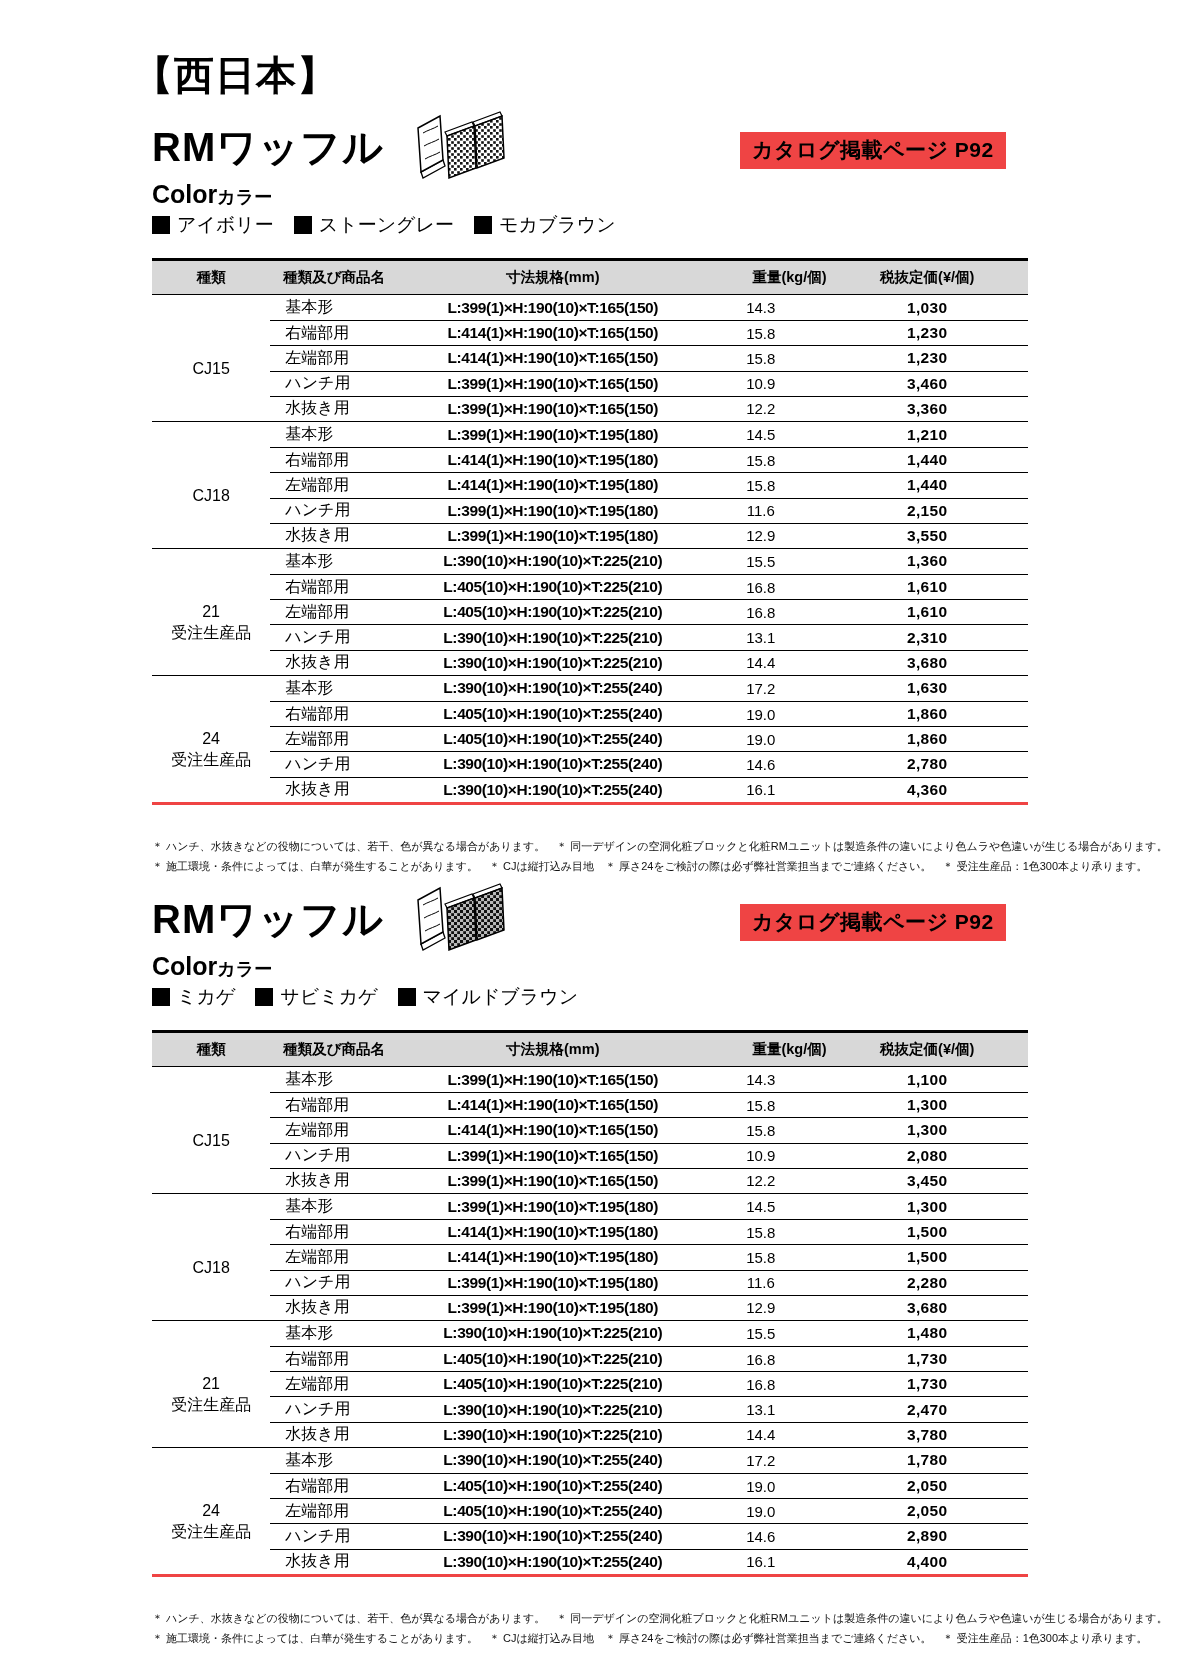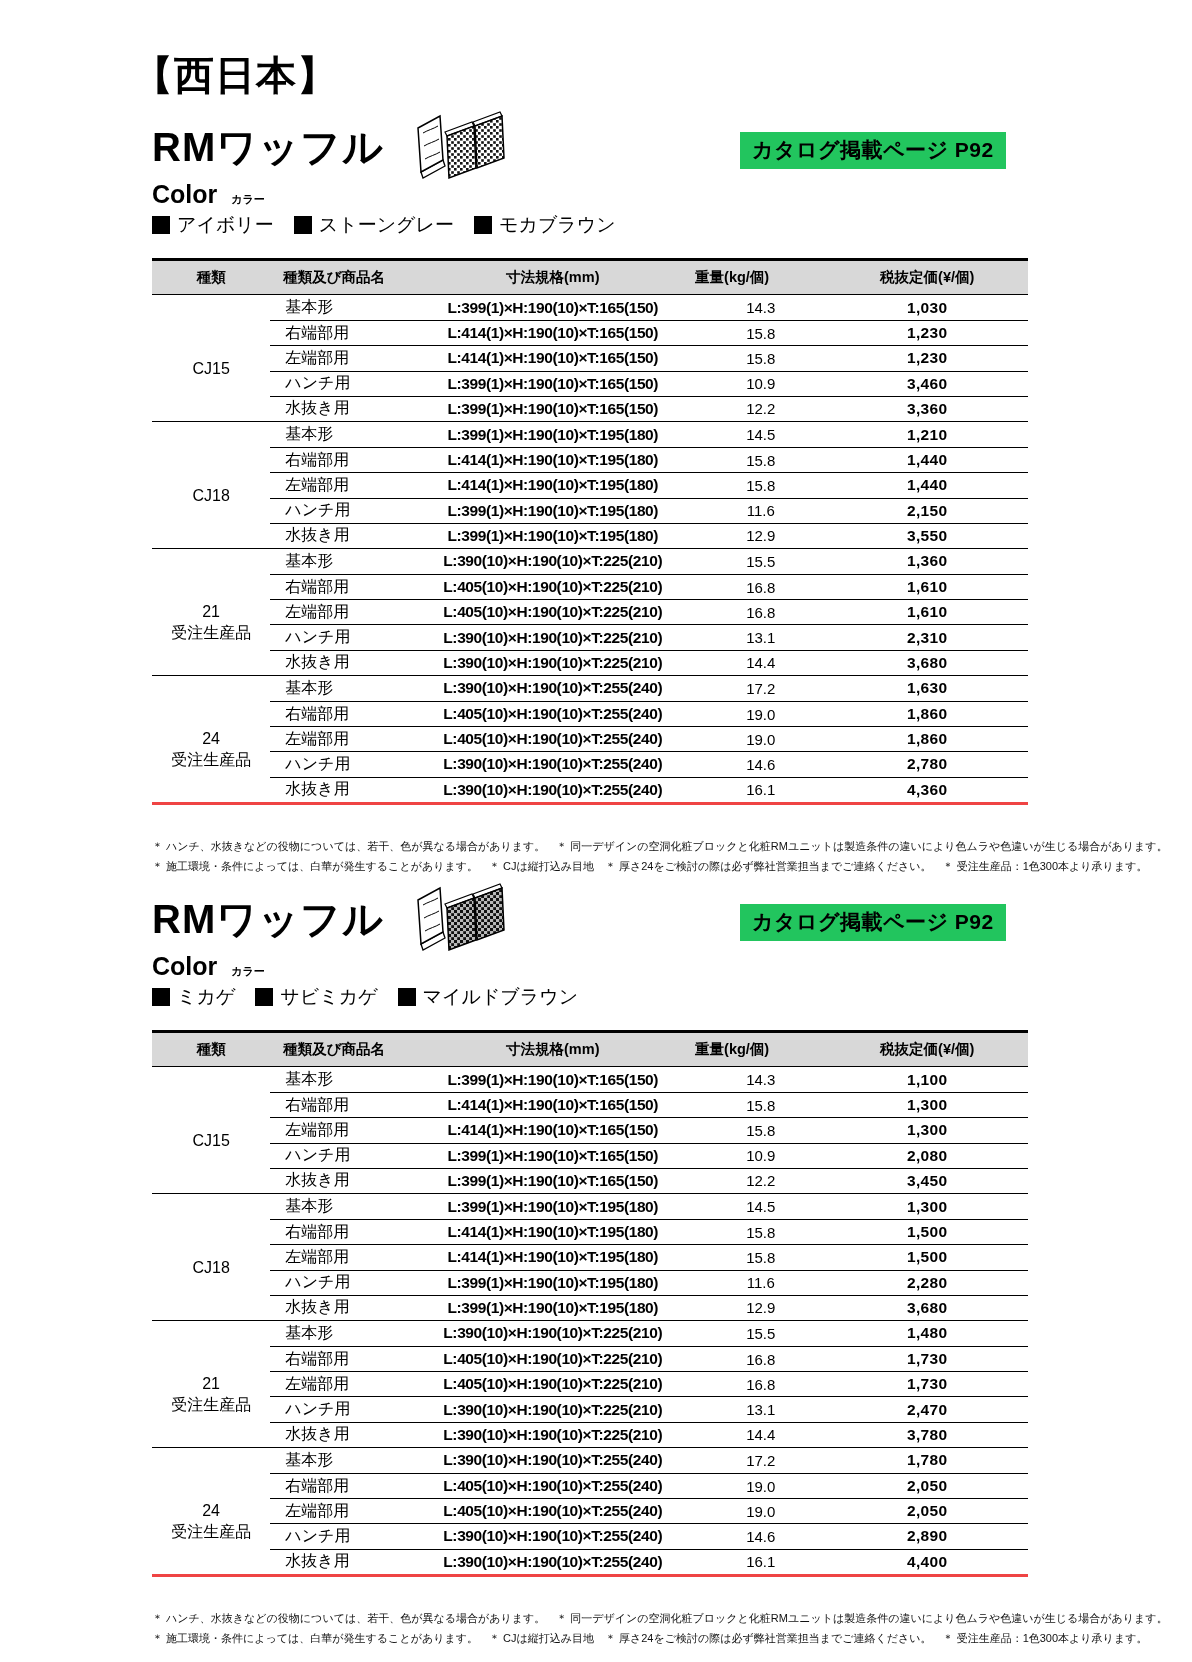--- a/index.html
+++ b/index.html
@@ -8,37 +8,37 @@
   .page { position:relative; width:1192px; height:1662px; background:#fff; overflow:hidden; }
 
   .region-title { position:absolute; left:133px; top:48px; font-size:40px; font-weight:bold; letter-spacing:1px; }
 
   .sec { position:absolute; left:0; width:1192px; }
   #sec0 { top:120px; }
   #sec1 { top:892px; }
 
   .sec-title { position:absolute; left:152px; top:0; font-size:40px; font-weight:bold; letter-spacing:1px; }
   .sec-illus { position:absolute; left:412px; top:-12px; }
-  .sec-badge { position:absolute; left:740px; top:12px; background:#22c55e; font-size:21px; font-weight:bold; padding:4px 12px 5px; letter-spacing:0.5px; }
+  .sec-badge { position:absolute; left:740px; top:12px; background:#ef4444; font-size:21px; font-weight:bold; padding:4px 12px 5px; letter-spacing:0.5px; }
 
   .color-heading { position:absolute; left:152px; top:60px; }
   .color-heading .en { font-size:25px; font-weight:bold; }
-  .color-heading .jp { font-size:11px; font-weight:bold; margin-left:14px; }
+  .color-heading .jp { font-size:18px; font-weight:bold; margin-left:0; }
 
   .color-list { position:absolute; left:152px; top:92px; display:flex; gap:20px; }
   .swatch-item { display:flex; align-items:center; gap:7px; font-size:19px; }
   .swatch { width:18px; height:18px; background:#000; display:inline-block; }
 
   .ptable { position:absolute; left:152px; top:138px; width:876px; border-top:3.5px solid #000; border-bottom:3px solid #ef4444; }
   .thead { display:flex; align-items:center; height:34px; background:#d8d8d8; border-bottom:1.5px solid #000; font-weight:bold; font-size:14.5px; }
   .hcell { display:block; }
   .c-type   { width:13.5%; text-align:center; }
   .c-name   { width:16%;   text-align:left; padding-left:13px; }
   .c-dim    { width:32.5%; text-align:center; }
-  .c-weight { width:15%;   text-align:left; }
+  .c-weight { width:15%;   text-align:right; }
   .c-price  { width:23%;   text-align:center; }
 
   .tgroup { display:flex; }
   .tgroup + .tgroup { border-top:1.5px solid #000; }
   .group-label { width:13.5%; display:flex; flex-direction:column; align-items:center; justify-content:center; font-size:16px; line-height:21px; text-align:center;margin-top:21px; }
   .group-rows { flex:1; display:flex; flex-direction:column; }
   .trow { display:flex; align-items:center; height:25.2px; }
   .trow + .trow { border-top:1px solid #000; }
   .cell { display:block; }
   .r-name   { width:18.5%; text-align:left; padding-left:15px; font-size:16px; }

